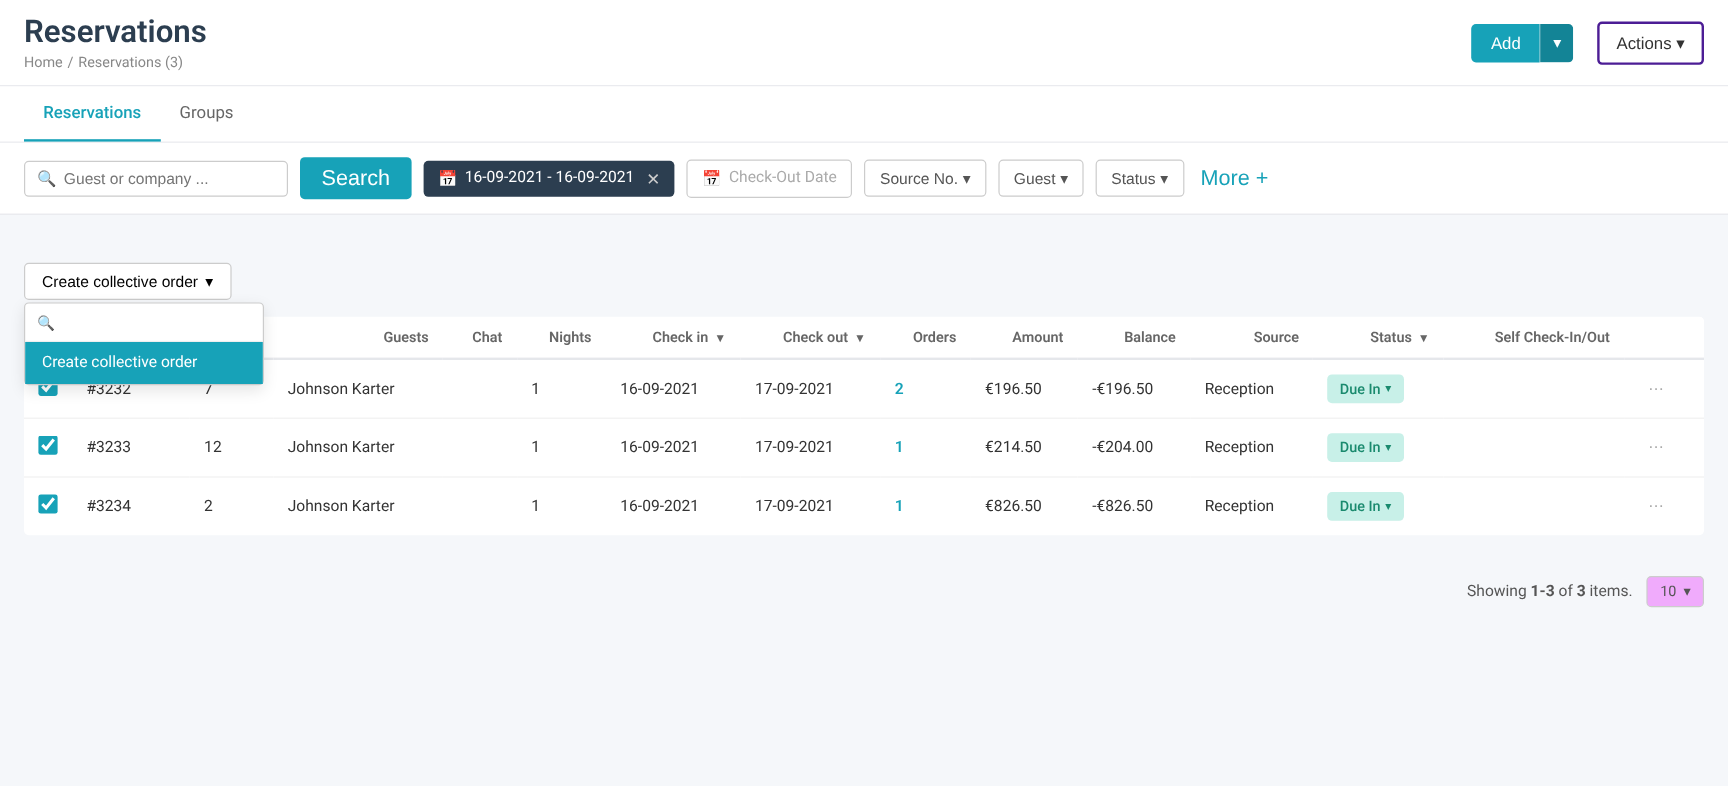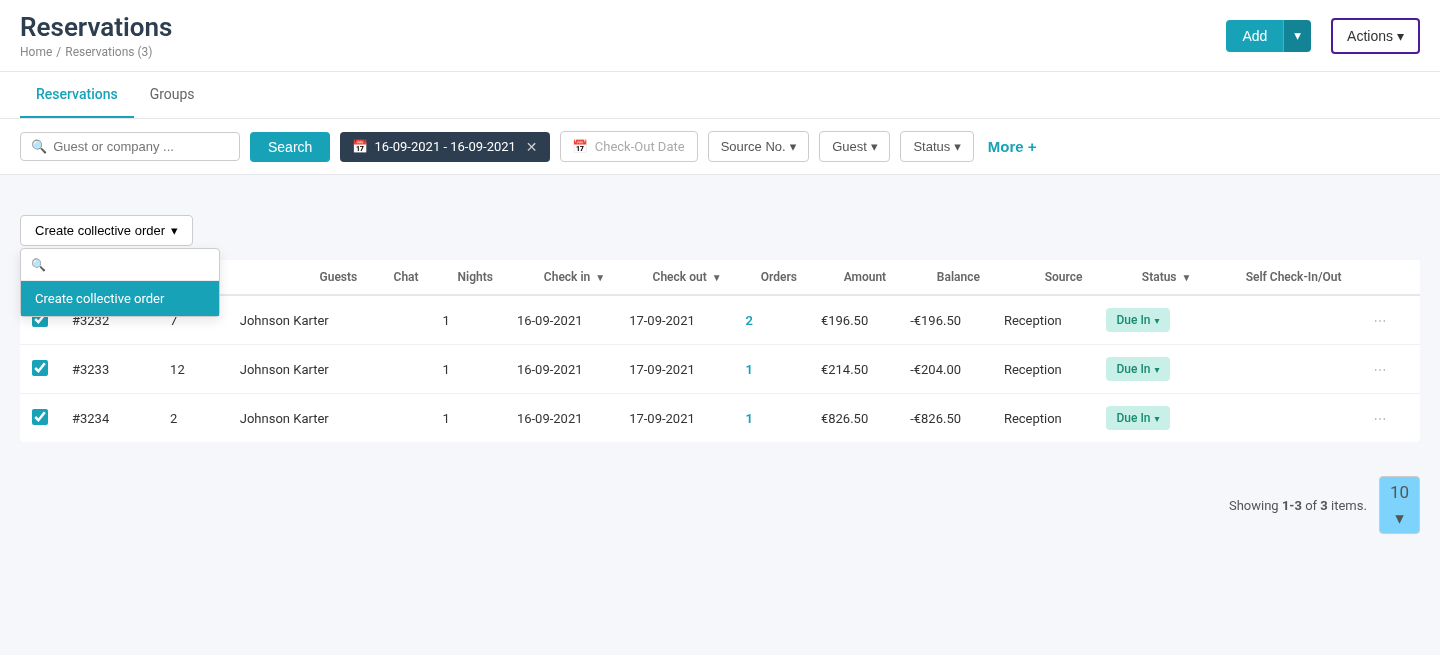--- a/index.html
+++ b/index.html
@@ -17,26 +17,26 @@
     .btn-actions { background: #fff; color: #333; border: 2px solid #4c1d95; padding: 8px 14px; border-radius: 4px; cursor: pointer; font-size: 14px; display: flex; align-items: center; gap: 4px; }
 
     .tabs { background: #fff; padding: 0 20px; border-bottom: 1px solid #e5e7eb; display: flex; }
     .tab { padding: 14px 16px; cursor: pointer; font-size: 14px; color: #666; border-bottom: 2px solid transparent; }
     .tab.active { color: #17a2b8; border-bottom: 2px solid #17a2b8; font-weight: 500; }
 
     .filter-bar { background: #fff; padding: 12px 20px; display: flex; gap: 10px; align-items: center; flex-wrap: wrap; border-bottom: 1px solid #e5e7eb; }
     .search-input-wrap { display: flex; align-items: center; border: 1px solid #ccc; border-radius: 4px; padding: 6px 10px; background: #fff; flex: 0 0 220px; }
     .search-input-wrap input { border: none; outline: none; font-size: 13px; color: #999; width: 100%; }
     .search-icon { color: #aaa; margin-right: 6px; font-size: 13px; }
-    .btn-search { background: #17a2b8; color: #fff; border: none; padding: 7px 18px; border-radius: 4px; cursor: pointer; font-size: 14px; font-weight: 500; }
+    .btn-search { background: #17a2b8; color: #fff; border: none; padding: 7px 18px; border-radius: 4px; cursor: pointer; font-size: 18px; font-weight: 500; }
     .date-filter { display: flex; align-items: center; gap: 6px; background: #2c3e50; color: #fff; border-radius: 4px; padding: 7px 12px; font-size: 13px; cursor: pointer; }
     .date-filter .x-btn { background: none; border: none; color: #ccc; cursor: pointer; font-size: 14px; margin-left: 4px; }
     .checkout-filter { display: flex; align-items: center; gap: 6px; background: #fff; border: 1px solid #ccc; border-radius: 4px; padding: 7px 12px; font-size: 13px; color: #666; cursor: pointer; }
     .filter-btn { background: #fff; border: 1px solid #ccc; border-radius: 4px; padding: 7px 12px; font-size: 13px; color: #555; cursor: pointer; display: flex; align-items: center; gap: 4px; }
-    .more-btn { background: none; border: none; color: #17a2b8; font-size: 15px; cursor: pointer; font-weight: 700; padding: 7px 4px; }
+    .more-btn { background: none; border: none; color: #17a2b8; font-size: 18px; cursor: pointer; font-weight: 400; padding: 7px 4px; }
 
     .actions-bar { padding: 14px 20px; }
     .dropdown-wrapper { position: relative; display: inline-block; margin-top: 26px; }
     .btn-collective { background: #fff; border: 1px solid #ccc; border-radius: 4px; padding: 7px 14px; font-size: 13px; cursor: pointer; display: flex; align-items: center; gap: 6px; }
     .dropdown-menu { position: absolute; top: 100%; left: 0; background: #fff; border: 1px solid #ccc; border-radius: 4px; z-index: 100; min-width: 200px; box-shadow: 0 4px 12px rgba(0,0,0,0.1); margin-top: 2px; }
     .dropdown-search { padding: 8px 10px; border-bottom: 1px solid #eee; display: flex; align-items: center; gap: 6px; }
     .dropdown-search input { border: none; outline: none; font-size: 13px; width: 100%; }
     .dropdown-item { padding: 10px 14px; cursor: pointer; font-size: 13px; color: #333; }
     .dropdown-item.active-item { background: #17a2b8; color: #fff; }
 
@@ -49,21 +49,21 @@
     td { padding: 12px; font-size: 13px; color: #333; border-bottom: 1px solid #f0f0f0; vertical-align: middle; }
     tr:last-child td { border-bottom: none; }
     .checkbox-cell { width: 30px; }
     .checkbox { width: 16px; height: 16px; cursor: pointer; accent-color: #17a2b8; }
     .link-count { color: #17a2b8; font-weight: 600; text-decoration: none; cursor: pointer; }
     .status-badge { display: inline-flex; align-items: center; gap: 4px; background: #c8f0e8; color: #1a8a6e; border-radius: 4px; padding: 5px 10px; font-size: 12px; font-weight: 500; cursor: pointer; text-align: center; }
     .status-badge .chevron { font-size: 10px; }
     .row-actions { color: #aaa; cursor: pointer; padding: 4px 8px; border-radius: 4px; }
 
     .footer { display: flex; align-items: center; justify-content: flex-end; padding: 14px 20px; gap: 12px; font-size: 13px; color: #555; }
-    .per-page-select { display: flex; align-items: center; border: 1px solid #ccc; border-radius: 4px; padding: 5px 10px; font-size: 17px; background: #7dd3fc; cursor: pointer; gap: 6px; flex-direction: column; }
+    .per-page-select { display: flex; align-items: center; border: 1px solid #ccc; border-radius: 4px; padding: 5px 10px; font-size: 12px; background: #f0abfc; cursor: pointer; gap: 6px; }
   </style>
 </head>
 <body>
 
 <div class="header">
   <div class="header-left">
     <span class="page-title">Reservations</span>
     <div class="breadcrumb">
       <a href="#">Home</a>
       <span>/</span>

